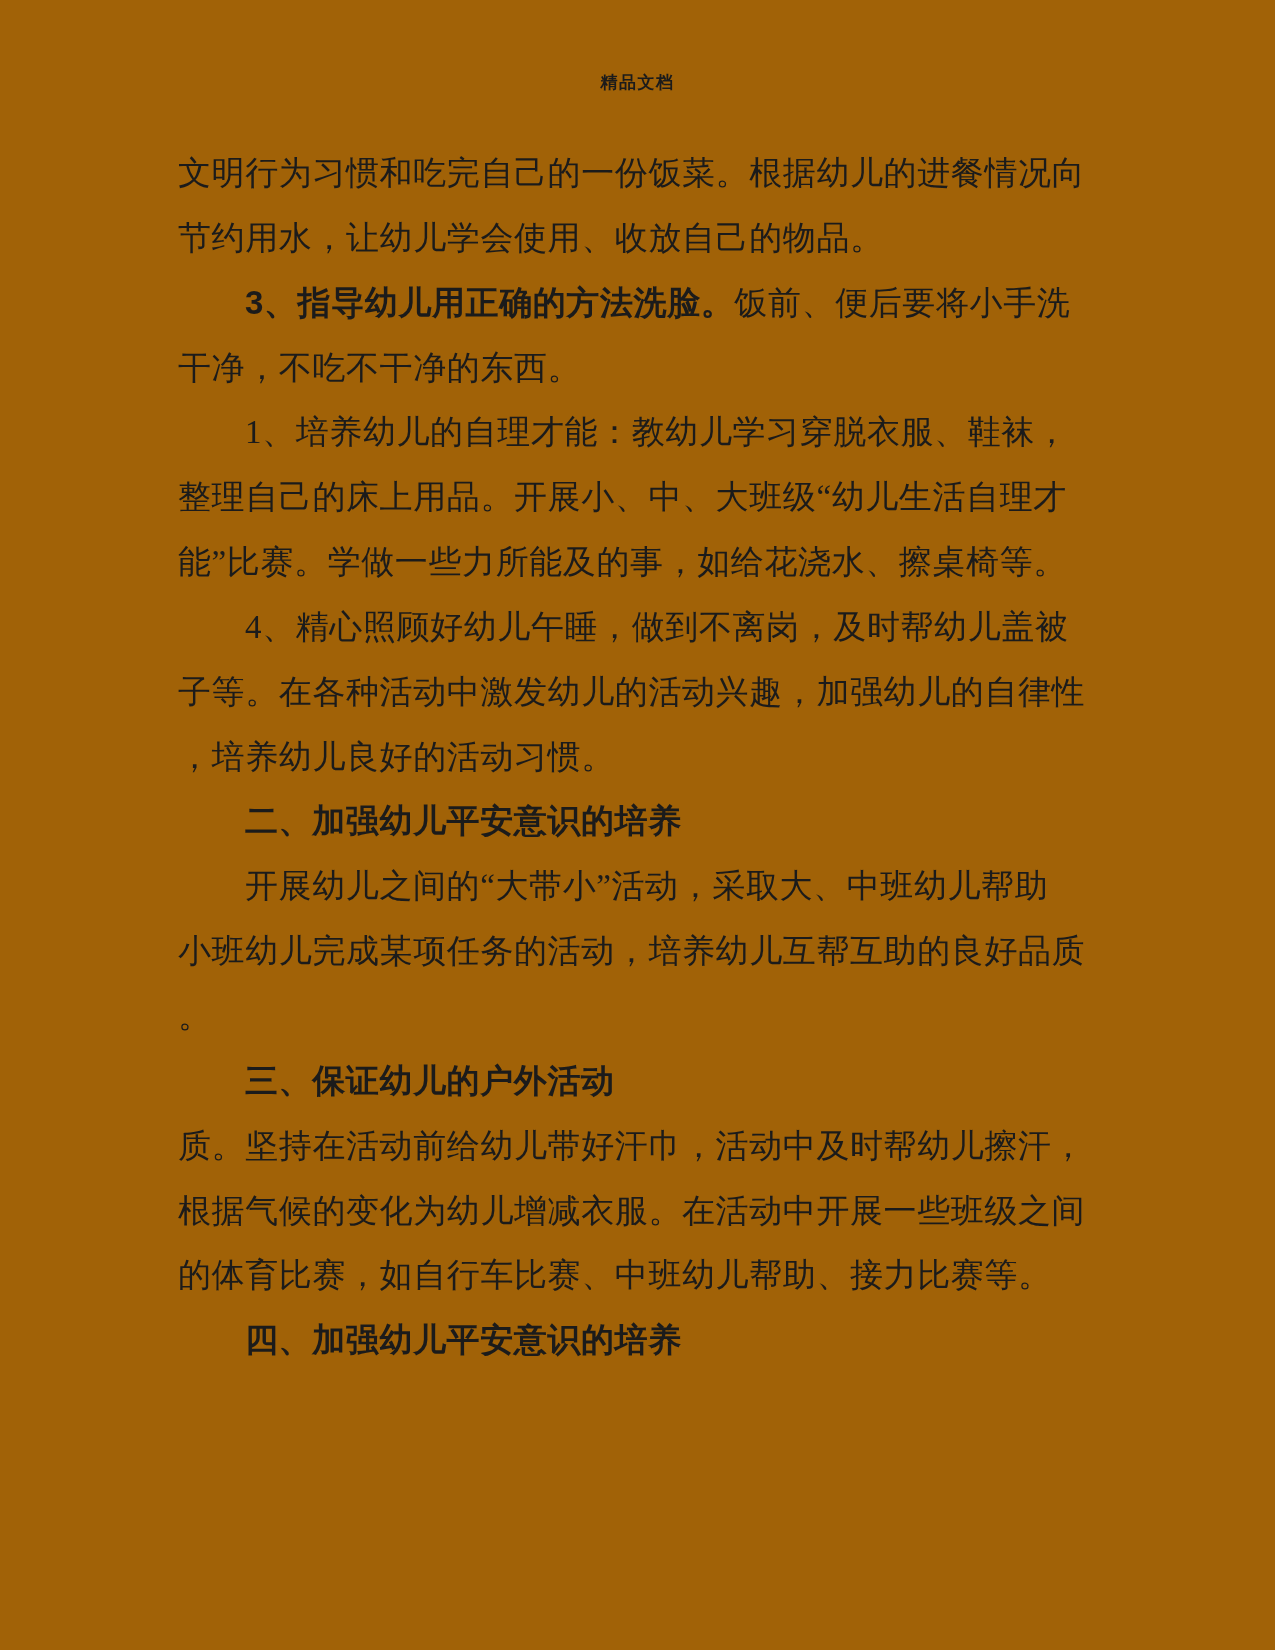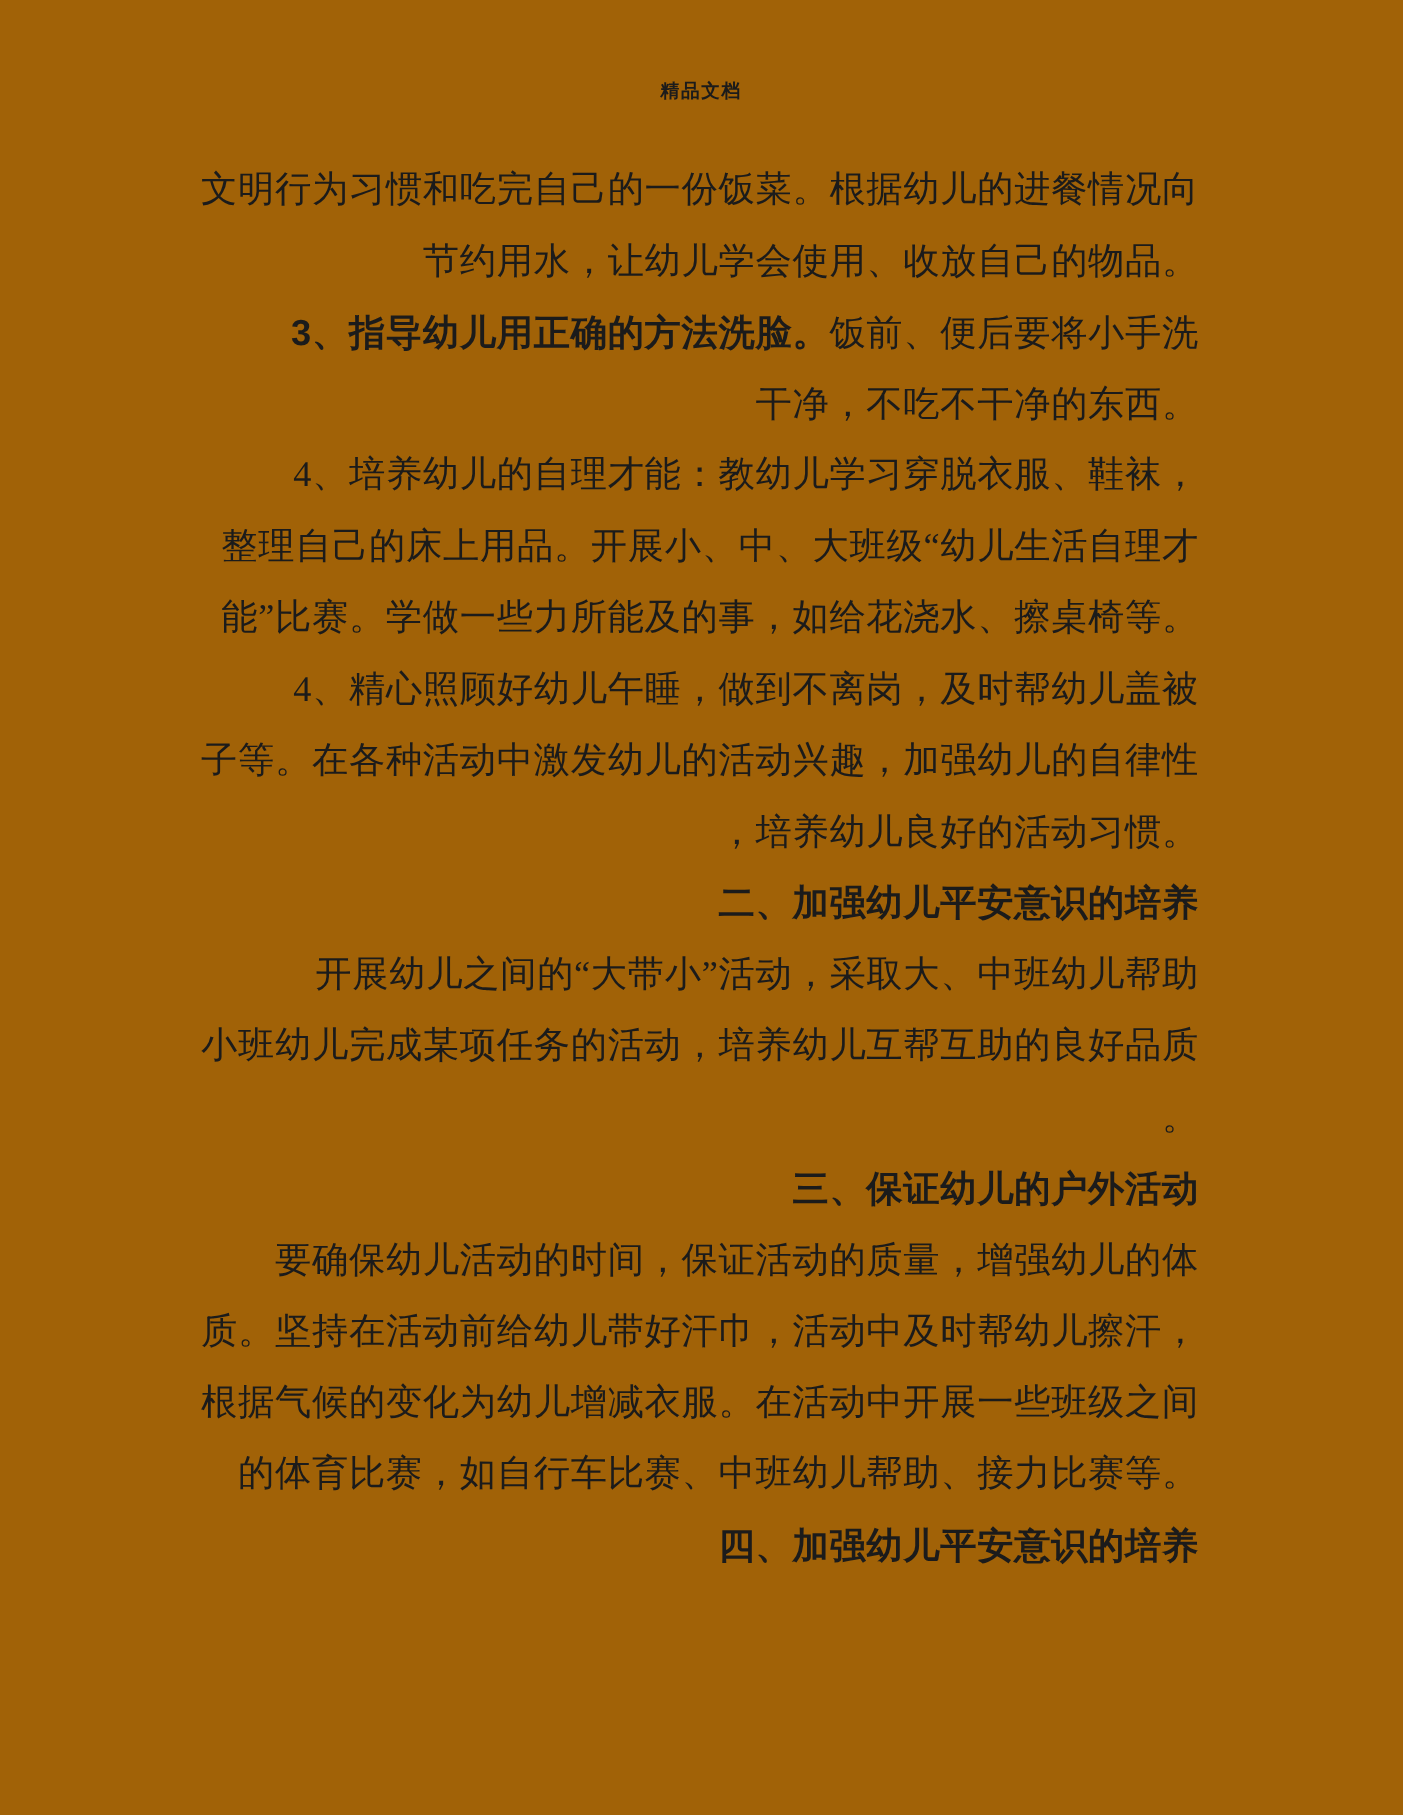--- a/index.html
+++ b/index.html
@@ -30,21 +30,20 @@
   }
   .document-body {
     position: absolute;
     left: 178px;
     top: 141px;
     width: 912px;
     font-family: "Liberation Serif", serif;
     font-size: 33px;
     letter-spacing: 0.6px;
     color: #1b1b1b;
-    text-align: right;
   }
   .line {
     height: 64.85px;
     line-height: 64.85px;
     white-space: nowrap;
   }
   .line.indent {
     padding-left: 67px;
   }
   .seg.bold {
@@ -57,30 +56,29 @@
 
 <div class="page">
   <div class="page-header">
     <span class="watermark">精品文档</span>
   </div>
   <div class="document-body">
       <div class="line"><span class="seg">文明行为习惯和吃完自己的一份饭菜。根据幼儿的进餐情况向</span></div>
       <div class="line"><span class="seg">节约用水，让幼儿学会使用、收放自己的物品。</span></div>
       <div class="line indent"><span class="seg bold">3、指导幼儿用正确的方法洗脸。</span><span class="seg">饭前、便后要将小手洗</span></div>
       <div class="line"><span class="seg">干净，不吃不干净的东西。</span></div>
-      <div class="line indent"><span class="seg">4、培养幼儿的自理才能：教幼儿学习穿脱衣服、鞋袜，</span></div>
+      <div class="line indent"><span class="seg">1、培养幼儿的自理才能：教幼儿学习穿脱衣服、鞋袜，</span></div>
       <div class="line"><span class="seg">整理自己的床上用品。开展小、中、大班级“幼儿生活自理才</span></div>
       <div class="line"><span class="seg">能”比赛。学做一些力所能及的事，如给花浇水、擦桌椅等。</span></div>
       <div class="line indent"><span class="seg">4、精心照顾好幼儿午睡，做到不离岗，及时帮幼儿盖被</span></div>
       <div class="line"><span class="seg">子等。在各种活动中激发幼儿的活动兴趣，加强幼儿的自律性</span></div>
       <div class="line"><span class="seg">，培养幼儿良好的活动习惯。</span></div>
       <div class="line indent"><span class="seg bold">二、加强幼儿平安意识的培养</span></div>
       <div class="line indent"><span class="seg">开展幼儿之间的“大带小”活动，采取大、中班幼儿帮助</span></div>
       <div class="line"><span class="seg">小班幼儿完成某项任务的活动，培养幼儿互帮互助的良好品质</span></div>
       <div class="line"><span class="seg">。</span></div>
       <div class="line indent"><span class="seg bold">三、保证幼儿的户外活动</span></div>
-      <div class="line indent"><span class="seg">要确保幼儿活动的时间，保证活动的质量，增强幼儿的体</span></div>
       <div class="line"><span class="seg">质。坚持在活动前给幼儿带好汗巾，活动中及时帮幼儿擦汗，</span></div>
       <div class="line"><span class="seg">根据气候的变化为幼儿增减衣服。在活动中开展一些班级之间</span></div>
       <div class="line"><span class="seg">的体育比赛，如自行车比赛、中班幼儿帮助、接力比赛等。</span></div>
       <div class="line indent"><span class="seg bold">四、加强幼儿平安意识的培养</span></div>
     </div>
 </div>
 
 </body></html>

